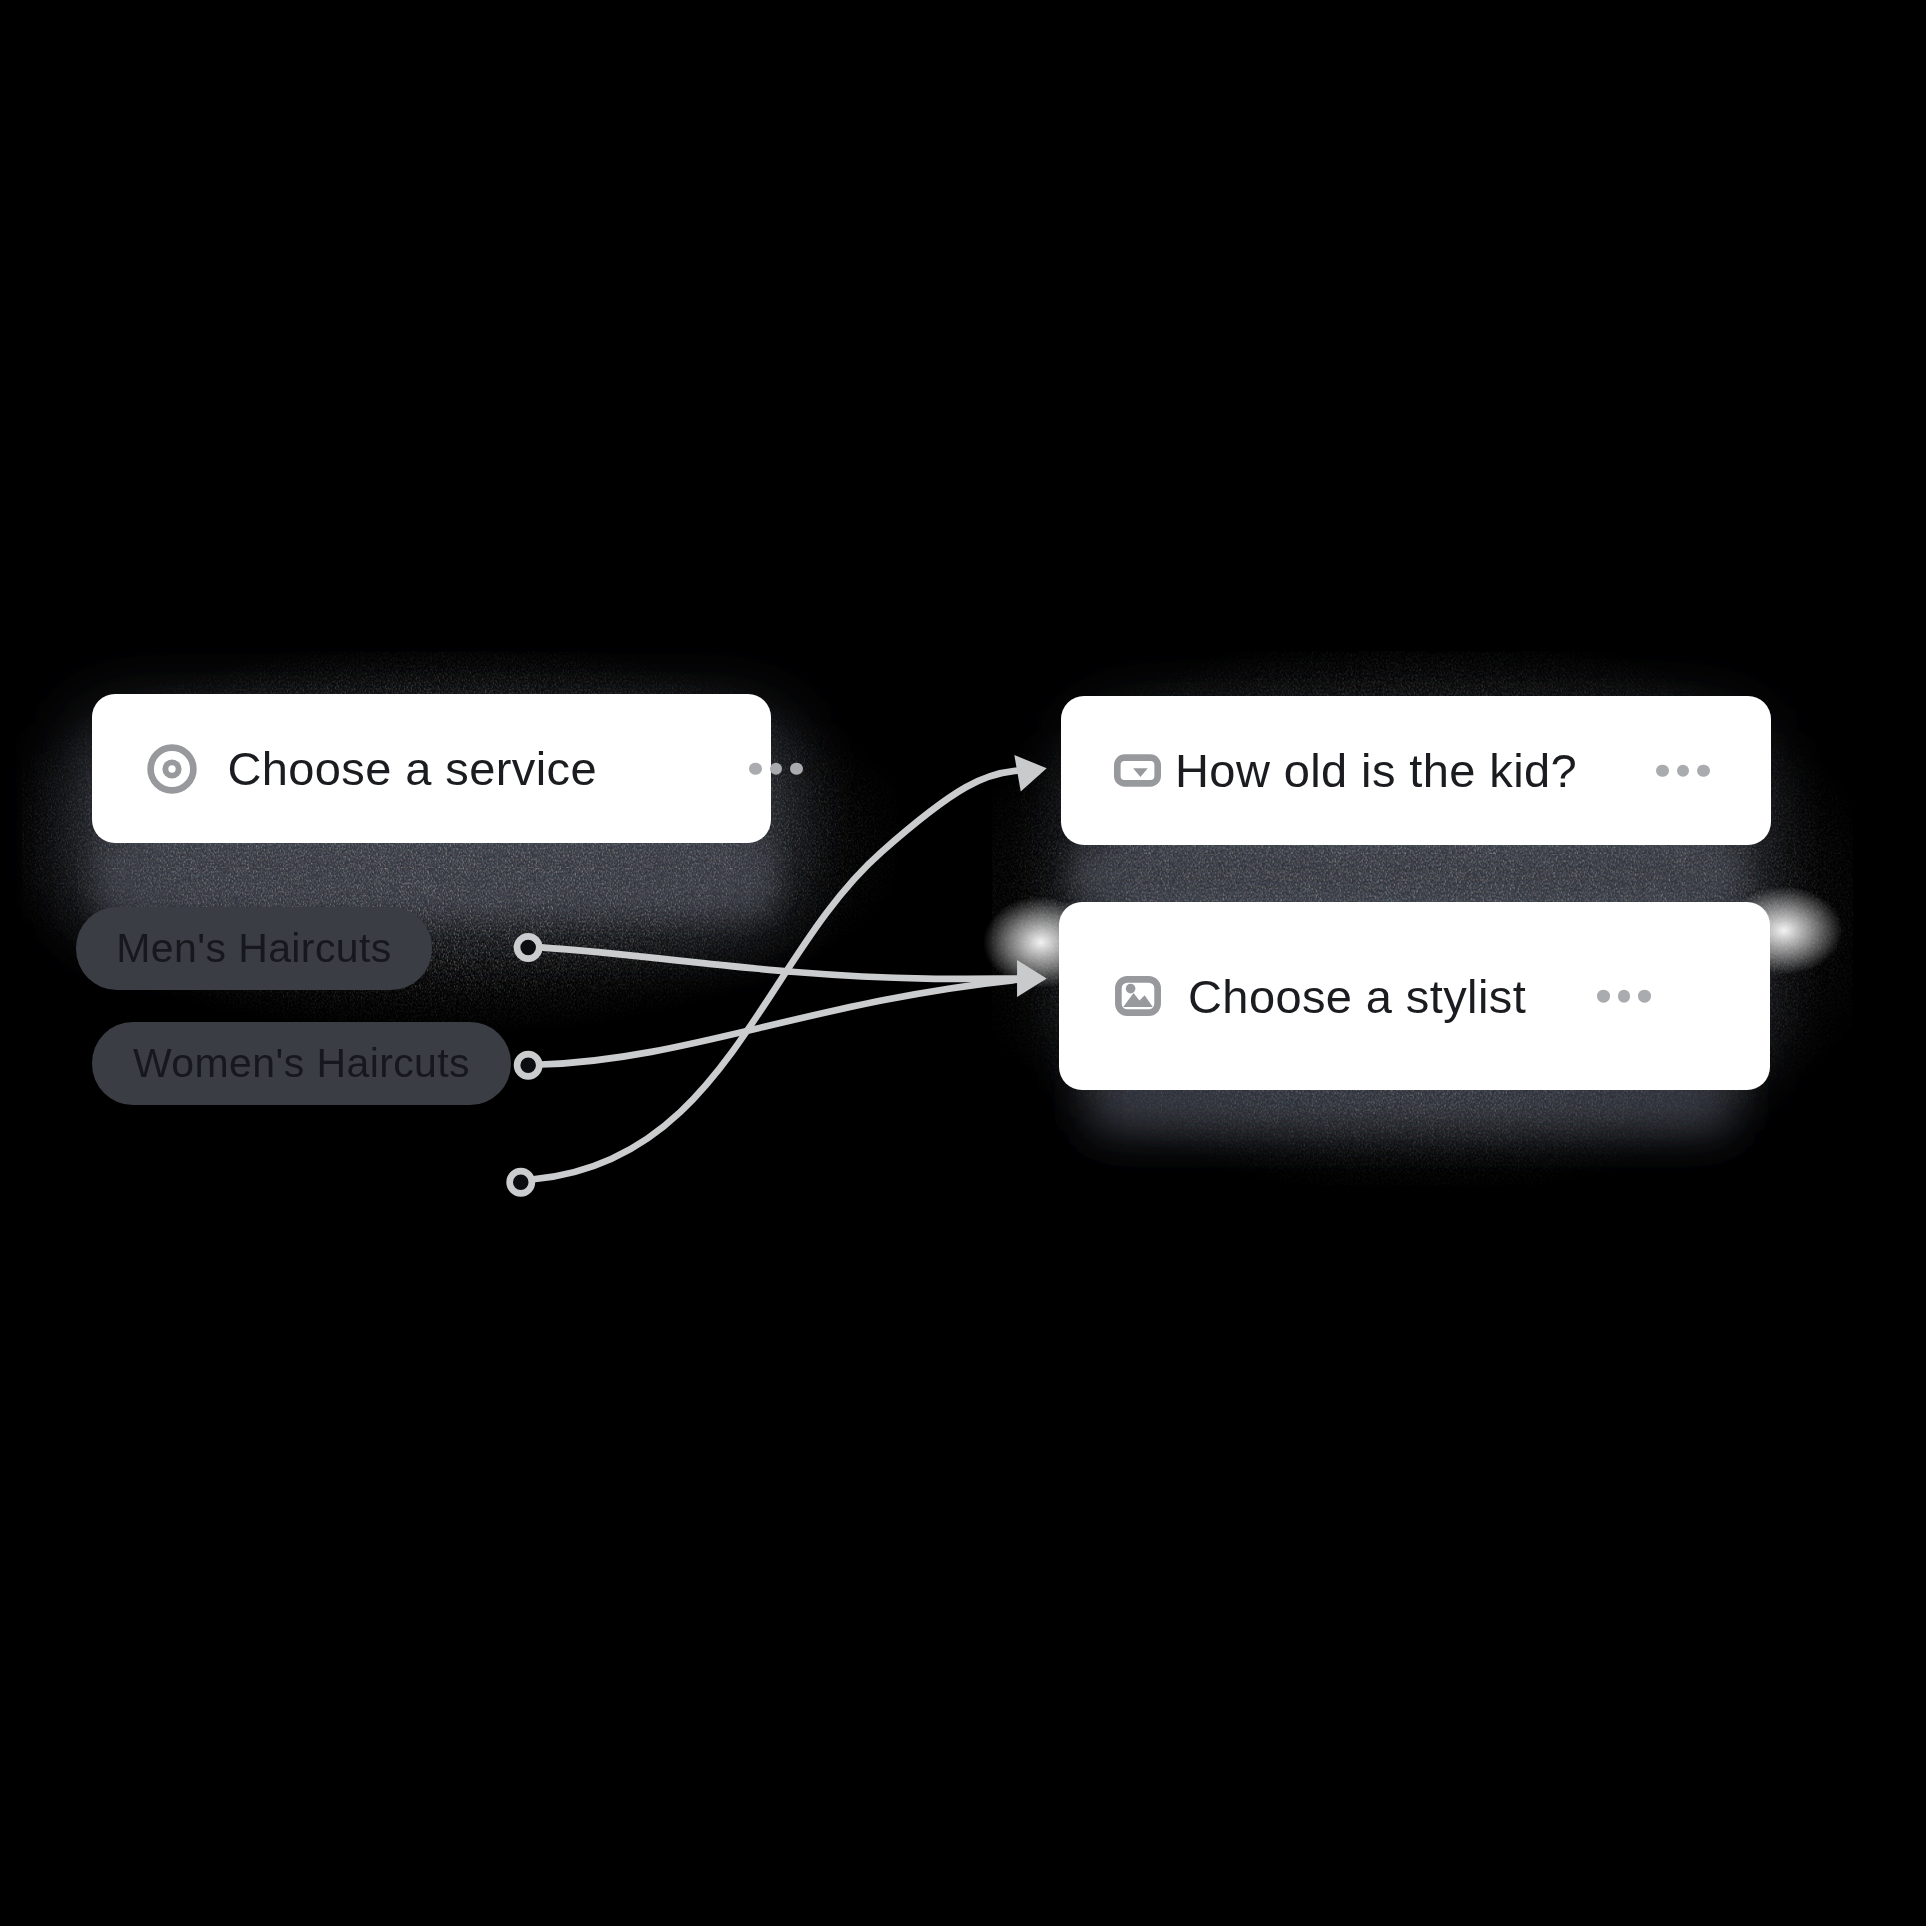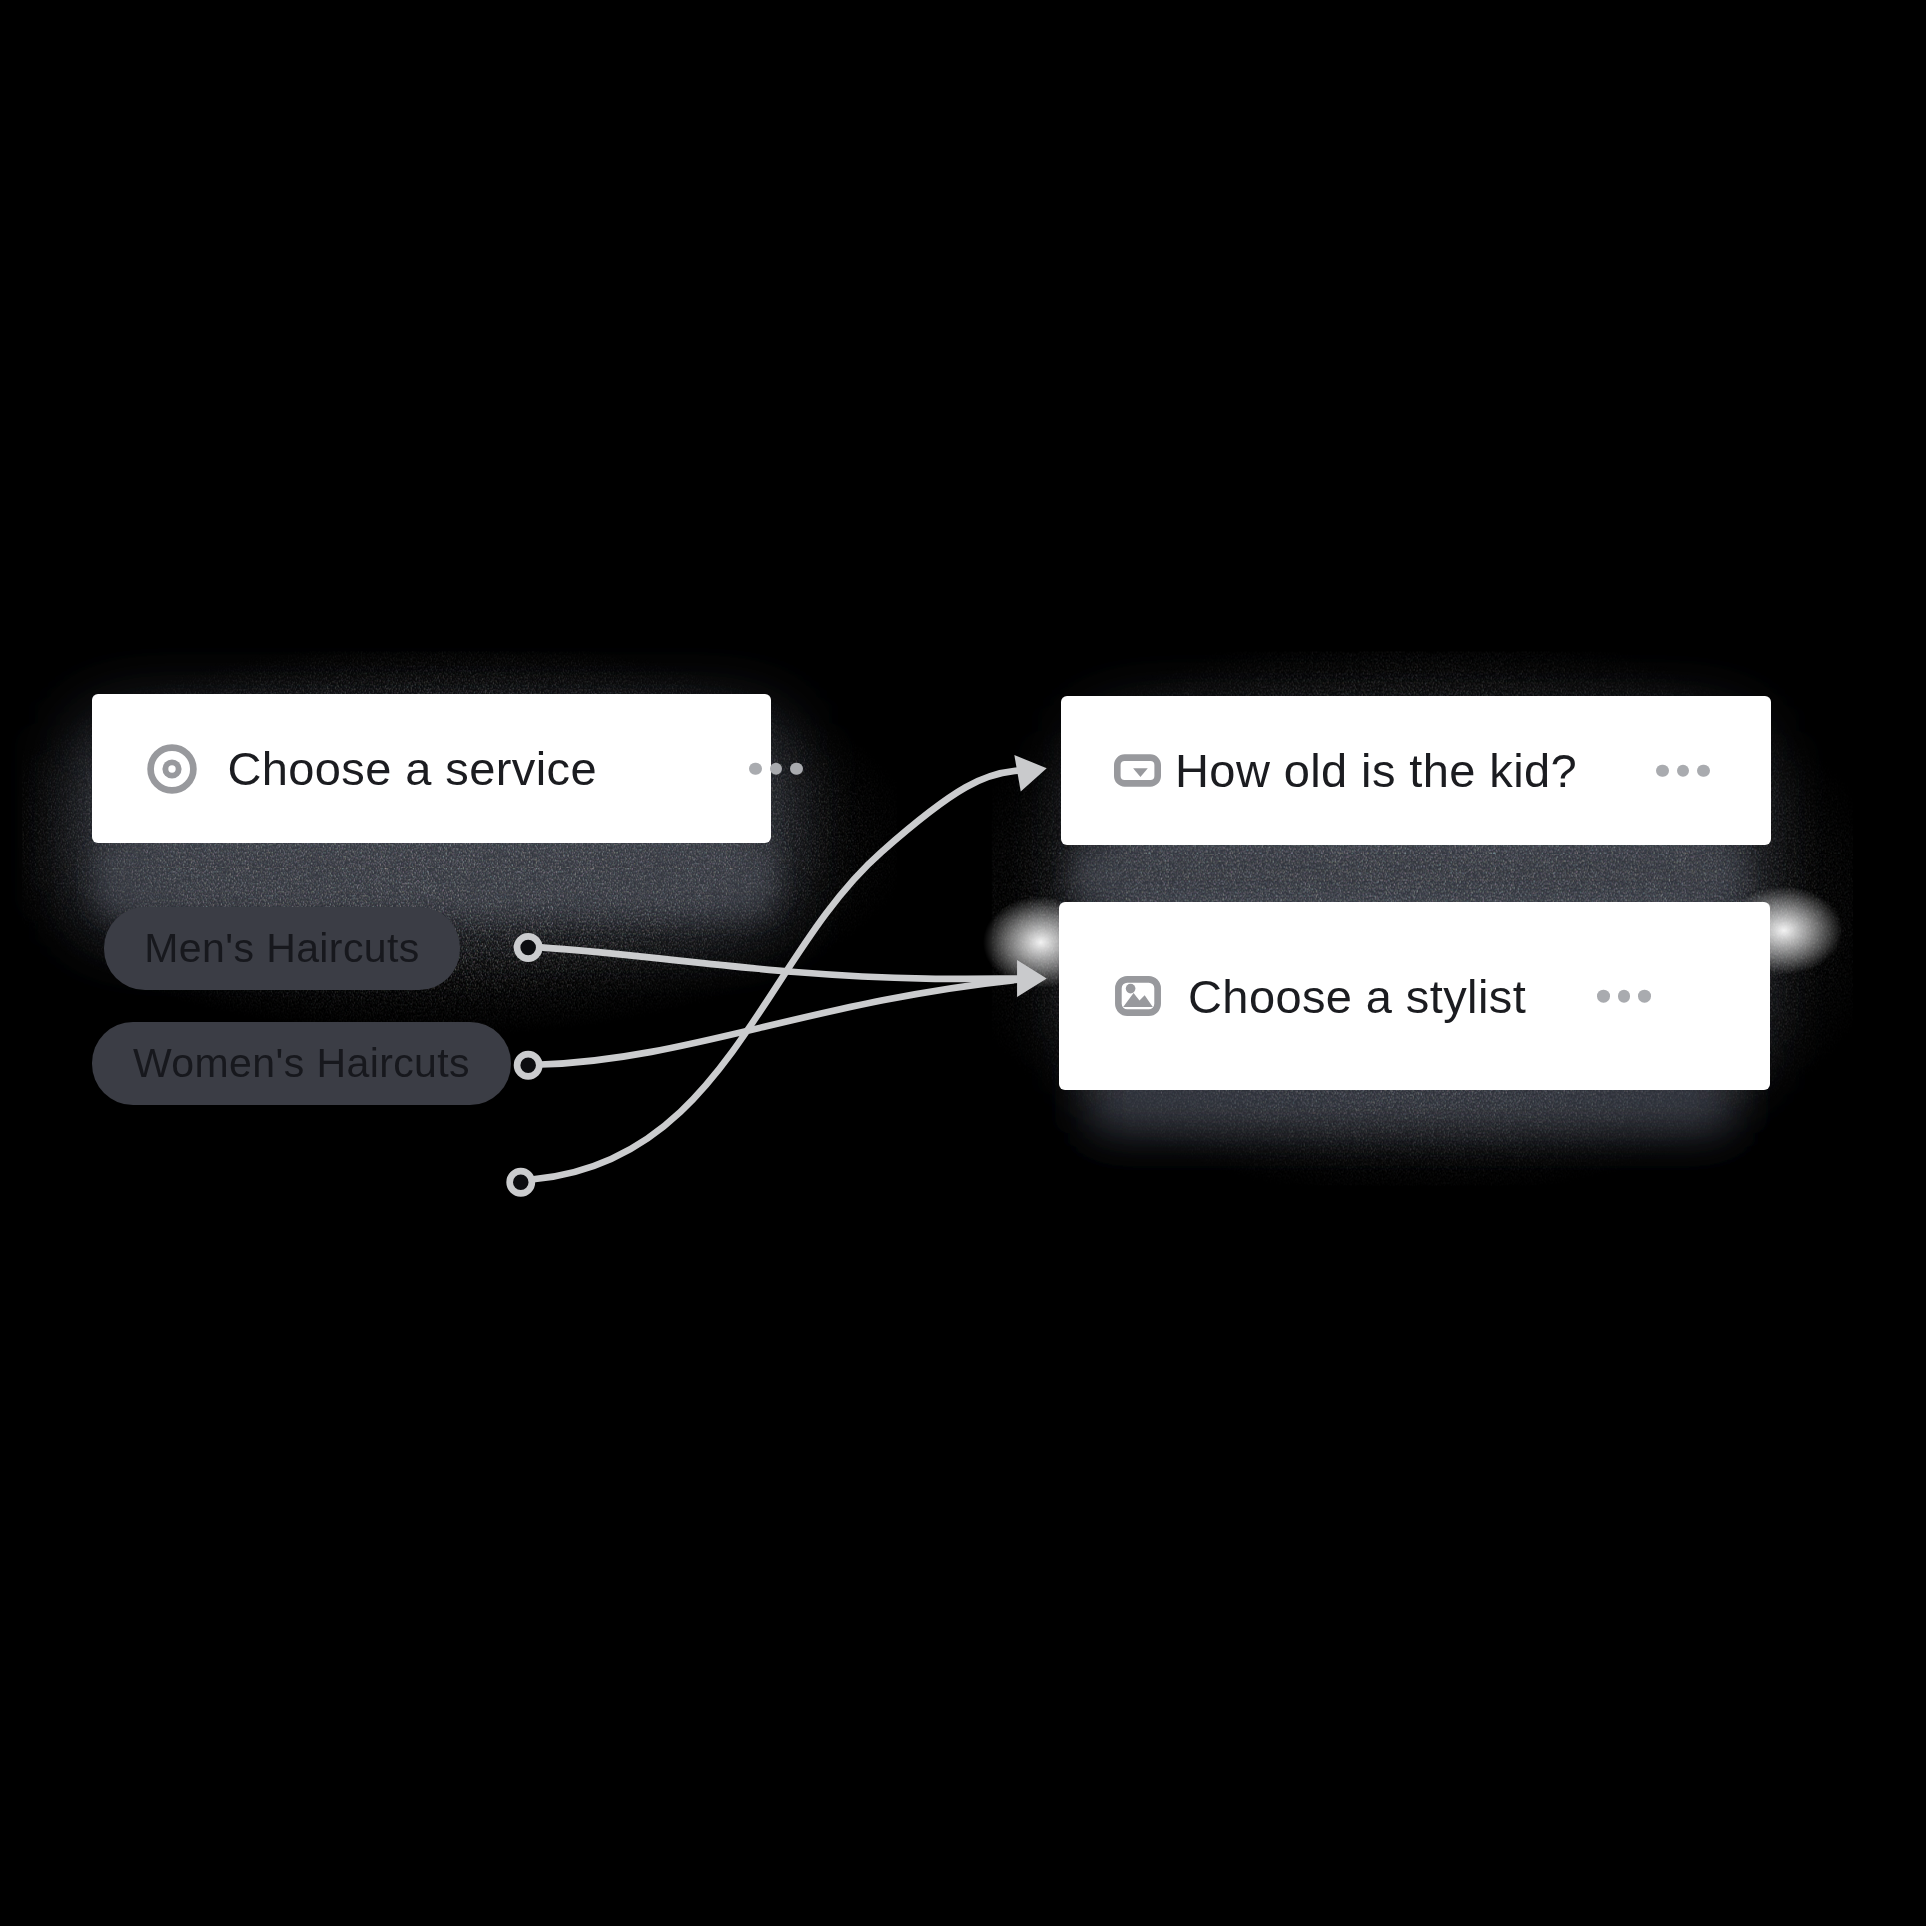--- a/index.html
+++ b/index.html
@@ -12,21 +12,21 @@
     font-family: "Liberation Sans", sans-serif;
   }
   .bg-layer {
     position: absolute;
     left: 0; top: 0;
     z-index: 1;
   }
   .node-card {
     position: absolute;
     background: #ffffff;
-    border-radius: 6px;
+    border-radius: 23px;
     display: flex;
     align-items: center;
     z-index: 2;
     text-align: right;
   }
   .node-card .node-icon {
     flex: 0 0 auto;
     display: flex;
     align-items: center;
     justify-content: center;
@@ -74,21 +74,21 @@
   #card-kid-age .node-icon { margin-left: 53px; }
   #card-kid-age .node-title { margin-left: 14px; }
   #card-kid-age .more-dots { left: 595px; }
 
   #card-stylist { left: 1059px; top: 902px; width: 711px; height: 188px; }
   #card-stylist .node-icon { margin-left: 56px; }
   #card-stylist .node-title { margin-left: 27px; }
   #card-stylist .more-dots { left: 538px; }
 
   
-  #chip-mens   { left: 104px; top: 907px; width: 356px; height: 83px; }
+  #chip-mens   { left: 76px; top: 907px; width: 356px; height: 83px; }
   #chip-womens { left: 92px; top: 1022px; width: 419px; height: 83px; }
   #chip-kids   { left: 92px; top: 1141px; width: 338px; height: 83px; }
 </style>
 </head>
 <body>
 
 <div class="canvas">
 
   <svg class="bg-layer" width="1926" height="1926" viewBox="0 0 2600 2600">
     <defs>

